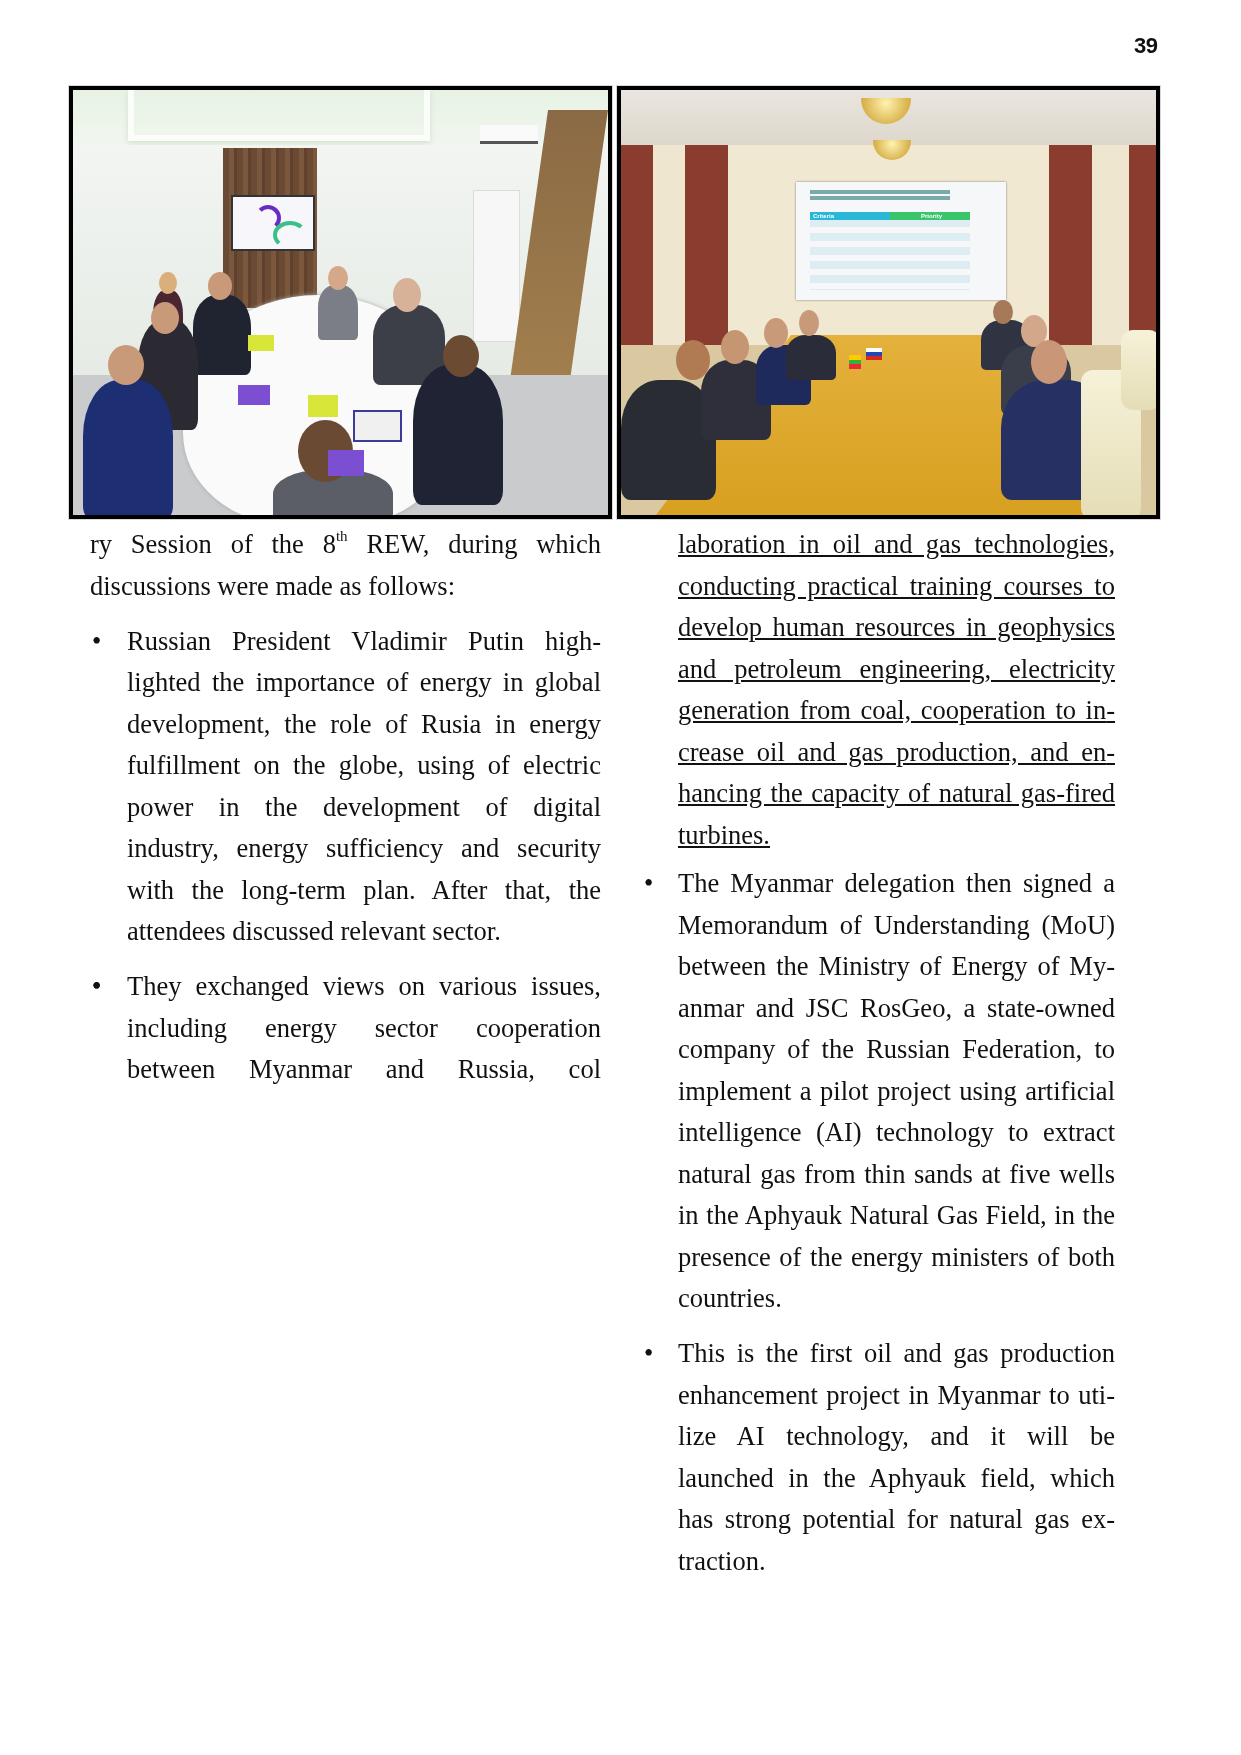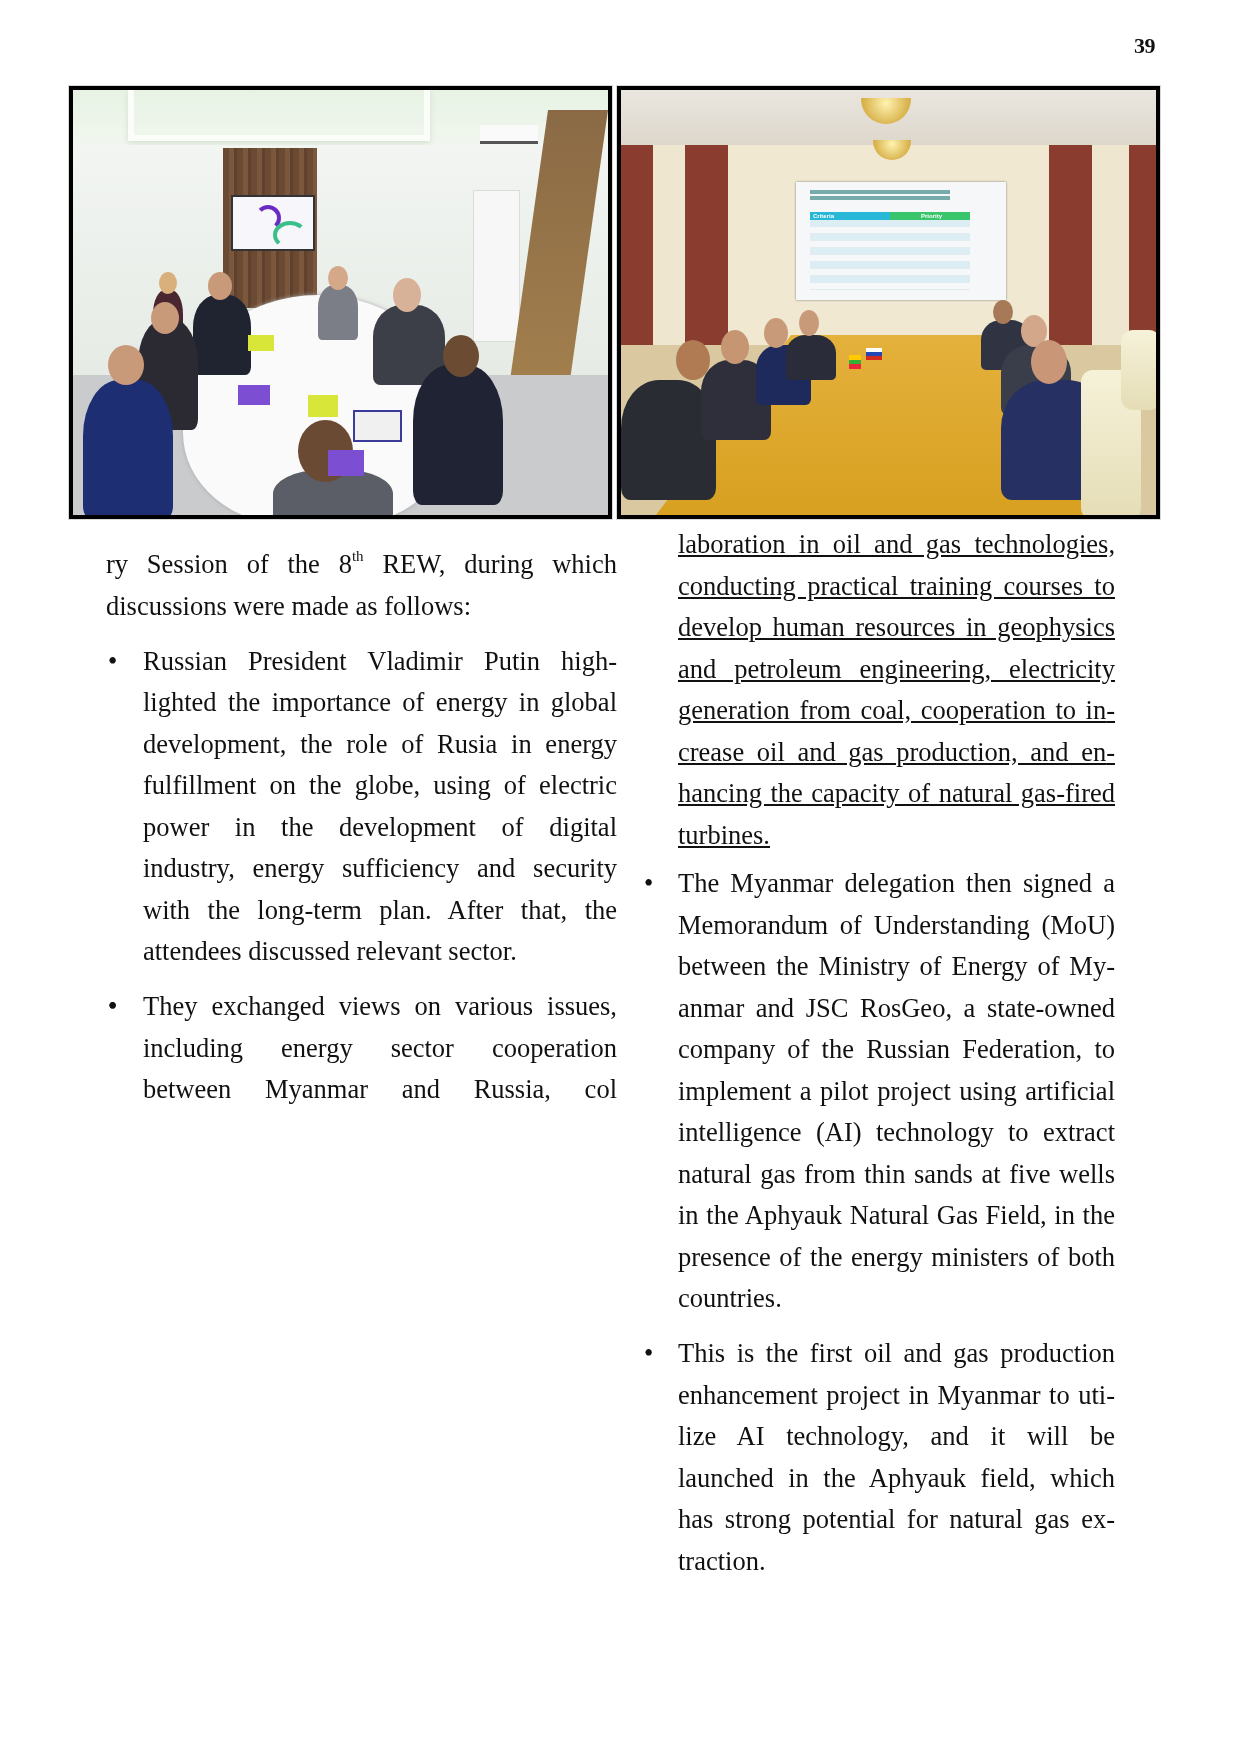--- a/index.html
+++ b/index.html
@@ -2,21 +2,21 @@
 <html><head>
 <meta charset="utf-8">
 <style>
   html, body { margin:0; padding:0; }
   body {
     width:1241px; height:1755px; background:#ffffff; position:relative; overflow:hidden;
     font-family:"Liberation Serif", "DejaVu Serif", serif; color:#111;
   }
   .page-num {
     position:absolute; left:1134px; top:33px; font-size:22px; font-weight:bold;
-    font-family:Liberation Serif, serif; letter-spacing:-0.5px;
+    font-family:Liberation Sans, sans-serif; letter-spacing:-0.5px;
   }
   .photo {
     position:absolute; box-sizing:border-box; border:4px solid #000; overflow:hidden;
     box-shadow: 0 0 0 1px #d8d8d8;
   }
   #photo-left { left:69px; top:86px; width:543px; height:433px; background:#eef3ec; }
   #photo-right { left:617px; top:86px; width:543px; height:433px; background:#d9c8a0; }
 
   
   .lp-ceiling { position:absolute; left:0; top:0; width:100%; height:70px;
@@ -71,21 +71,21 @@
   .rp-flagru { position:absolute; width:16px; height:12px;
     background:linear-gradient(180deg,#fff 0 33%,#2447b8 33% 66%,#d52b1e 66%); }
   .rp-flagmm { position:absolute; width:12px; height:14px;
     background:linear-gradient(180deg,#fecb00 0 33%,#34b233 33% 66%,#ea2839 66%); }
 
   
   .col {
     position:absolute; top:524px; font-size:26.5px; line-height:41.5px; text-align:justify;
     hyphens:manual;
   }
-  #col-left { left:106px; width:511px;margin-top:20px; }
+  #col-left { left:90px; width:511px; }
   #col-right { left:642px; width:473px; }
   .para { margin:0 0 13.5px 0; }
   .para.indent { text-indent:37px; }
   .bullet-item { position:relative; padding-left:37px; margin:0 0 13.5px 0; }
   #col-right .bullet-item { padding-left:36px; }
   .bullet-item .dot { position:absolute; left:2px; top:0; }
   .cont { margin:0 0 7px 0;text-decoration:underline; }
   #col-right .cont { padding-left:36px; }
   sup { font-size:15px; line-height:0; vertical-align:12px; }
 </style>

